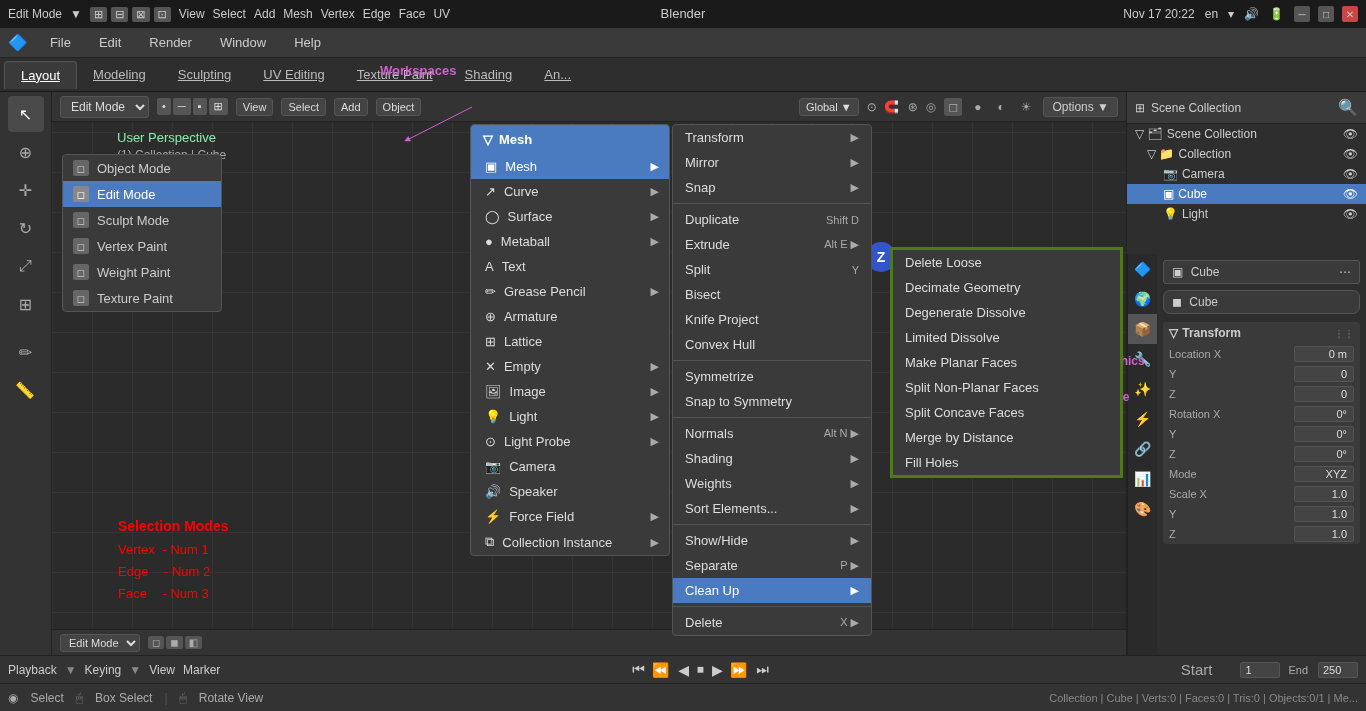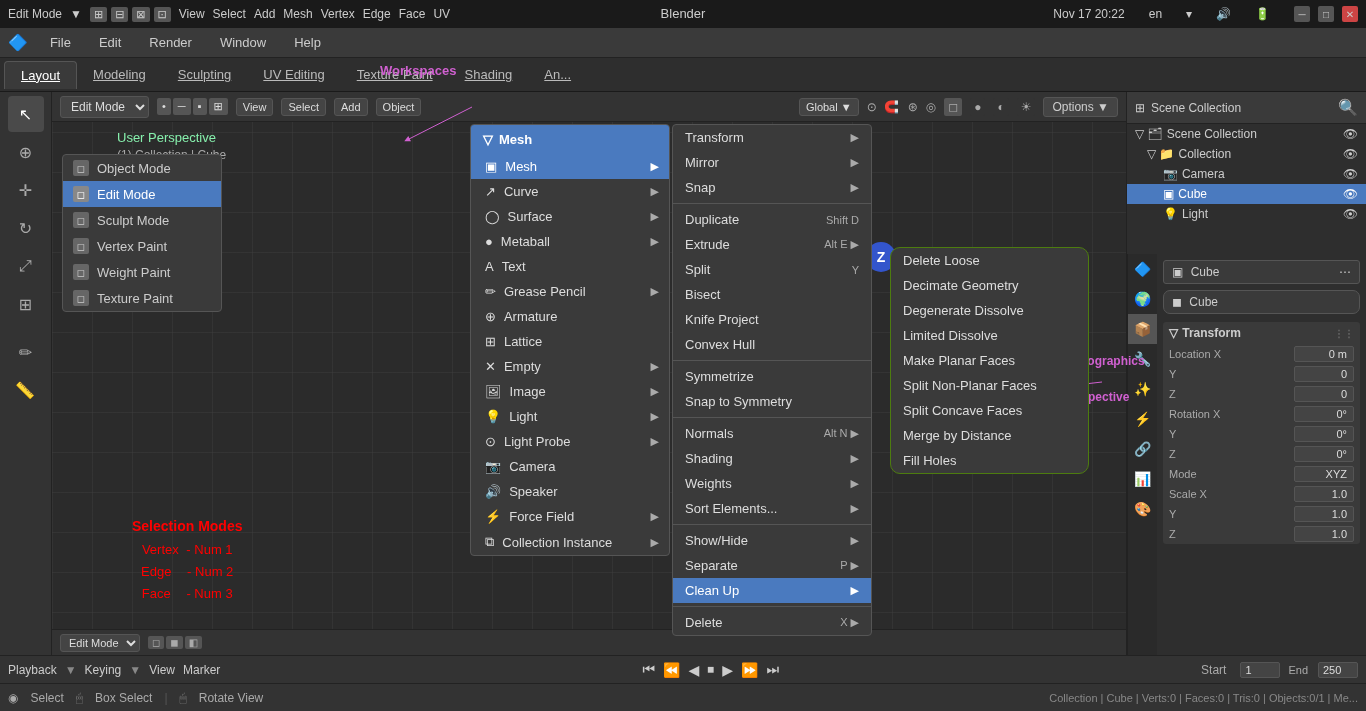--- a/index.html
+++ b/index.html
@@ -26,21 +26,21 @@
     .system-bar-left {
       display: flex;
       align-items: center;
       gap: 8px;
       font-size: 12px;
       color: #ccc;
     }
     .system-bar-right {
       display: flex;
       align-items: center;
-      gap: 24px;
+      gap: 10px;
       font-size: 12px;
       color: #ccc;
       text-align: center;
     }
     .app-title {
       position: absolute;
       left: 50%;
       transform: translateX(-50%);
       top: 6px;
       font-size: 13px;
@@ -263,23 +263,23 @@
     .sub-menu-item .shortcut { color: #aaa; font-size: 11px; }
     .sub-menu-item.active .shortcut { color: #ccc; }
     .sub-separator { height: 1px; background: #555; margin: 3px 0; }
 
     
     .cleanup-submenu {
       position: absolute;
       top: 420px;
       left: 840px;
       background: #3a3a3a;
-      border: 1px solid #4d7c0f;
-      border-radius: 10px;
-      width: 199px;
+      border: 3px solid #4d7c0f;
+      border-radius: 0;
+      width: 233px;
       z-index: 220;
       overflow: hidden;
     }
     .cleanup-item {
       display: flex;
       align-items: center;
       padding: 5px 12px;
       cursor: pointer;
       font-size: 13px;
       color: #ddd;
@@ -923,21 +923,21 @@
 
     <div class="annotation-shortcut" style="top:295px;left:868px;">
       <span>Shortcut: Num 5</span>
     </div>
     <div class="annotation-ortho" style="top:260px;left:1010px;">
       <div>Orthographics</div>
       <div>vs</div>
       <div>Perspective</div>
     </div>
 
-    <div class="annotation-selection" style="bottom:50px;left:80px;text-align:center;">
+    <div class="annotation-selection" style="bottom:50px;left:66px;">
       <div class="sel-title">Selection Modes</div>
       <div class="sel-row">
         <span>Vertex</span>
         <span style="margin-left:4px;">- Num 1</span>
       </div>
       <div class="sel-row">
         <span>Edge</span>
         <span style="margin-left:12px;">- Num 2</span>
       </div>
       <div class="sel-row">
@@ -1102,21 +1102,21 @@
   <span style="flex:1;"></span>
 
   <span style="cursor:pointer;color:#ccc;font-size:14px;">⏮</span>
   <span style="cursor:pointer;color:#ccc;font-size:14px;">⏪</span>
   <span style="cursor:pointer;color:#ccc;font-size:14px;">◀</span>
   <span style="cursor:pointer;color:#ccc;font-size:14px;">⏹</span>
   <span style="cursor:pointer;color:#ccc;font-size:14px;">▶</span>
   <span style="cursor:pointer;color:#ccc;font-size:14px;">⏩</span>
   <span style="cursor:pointer;color:#ccc;font-size:14px;">⏭</span>
   <span style="flex:1;"></span>
-  <span style="color:#aaa;font-size:12px;margin-right:6px;">Start</span>
+  <span style="color:#aaa;font-size:15px;margin-right:20px;">Start</span>
   <input class="frame-input" value="1" style="">
   <span style="color:#aaa;font-size:11px;margin-right:2px;">End</span>
   <input class="frame-input" value="250" style="">
 </div>
 
 <div class="bottom-bar">
   <span style="color:#aaa;">◉</span>
   <span class="bottom-bar-item">Select</span>
   <span style="color:#888;">🖱</span>
   <span class="bottom-bar-item">Box Select</span>

